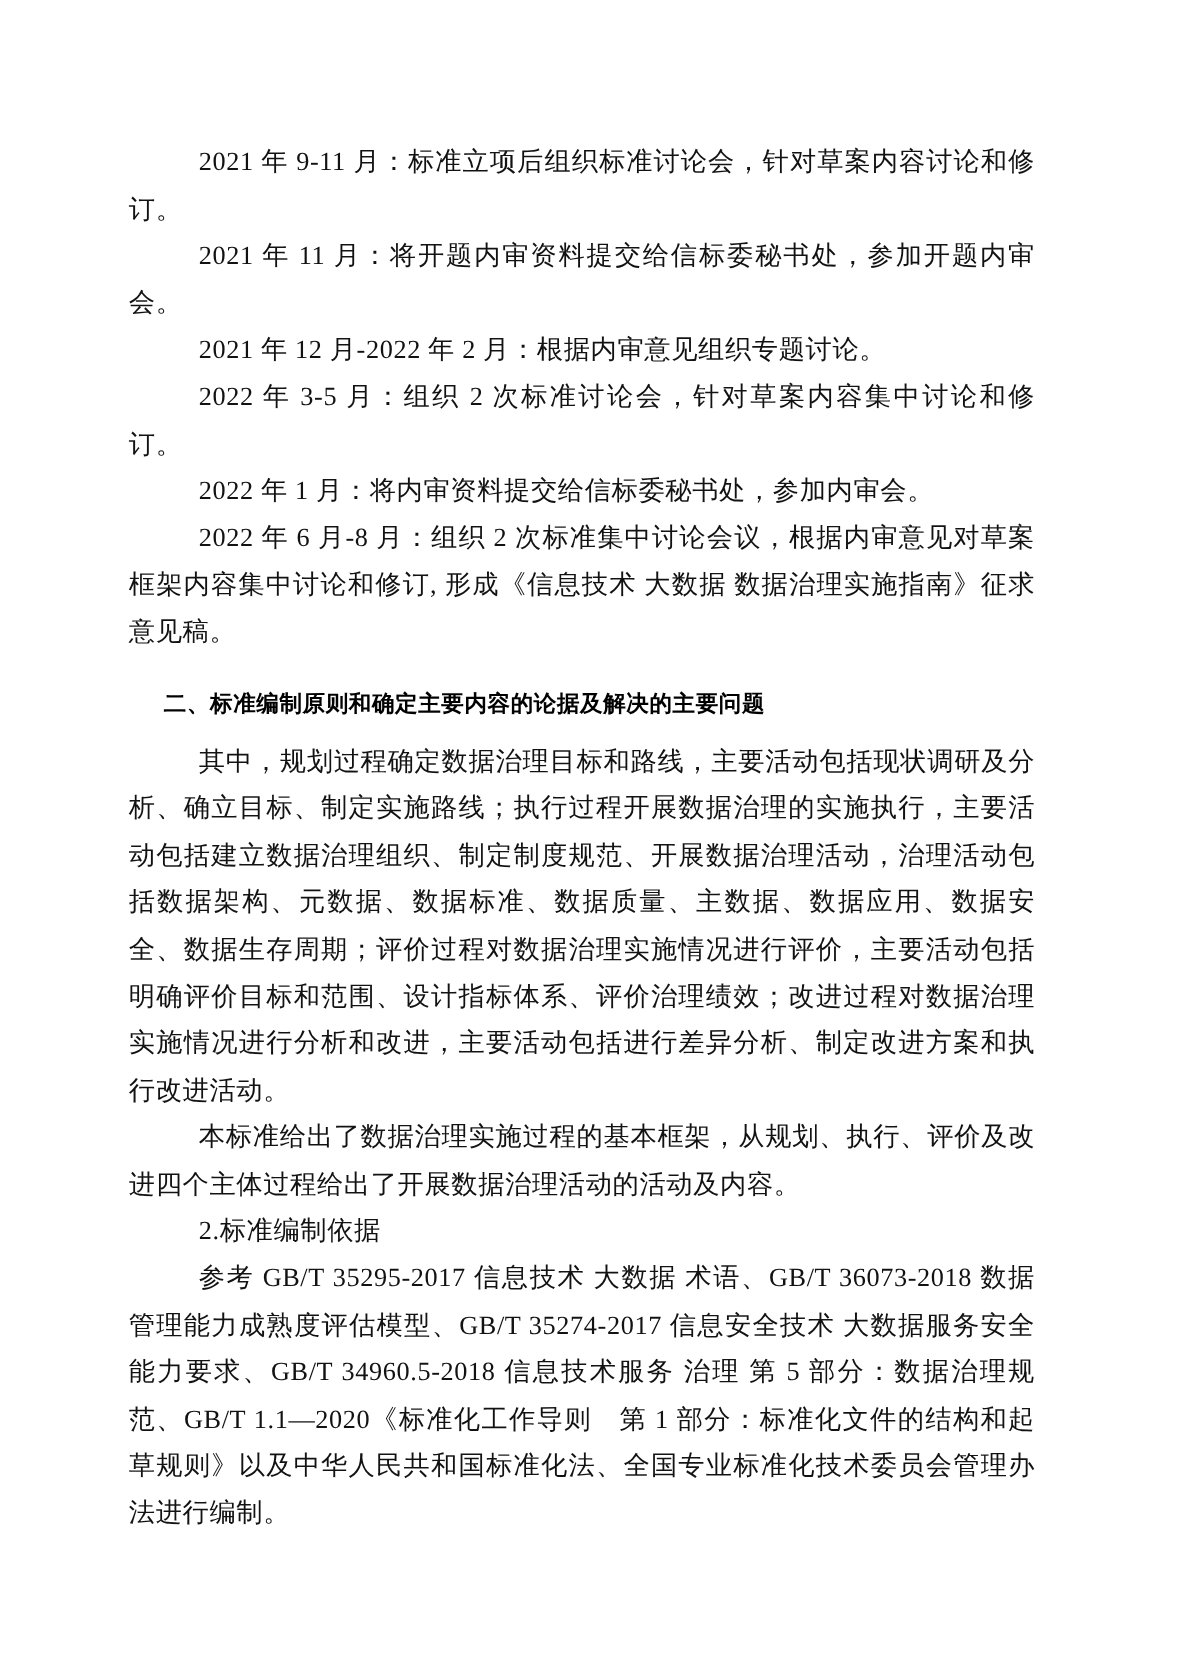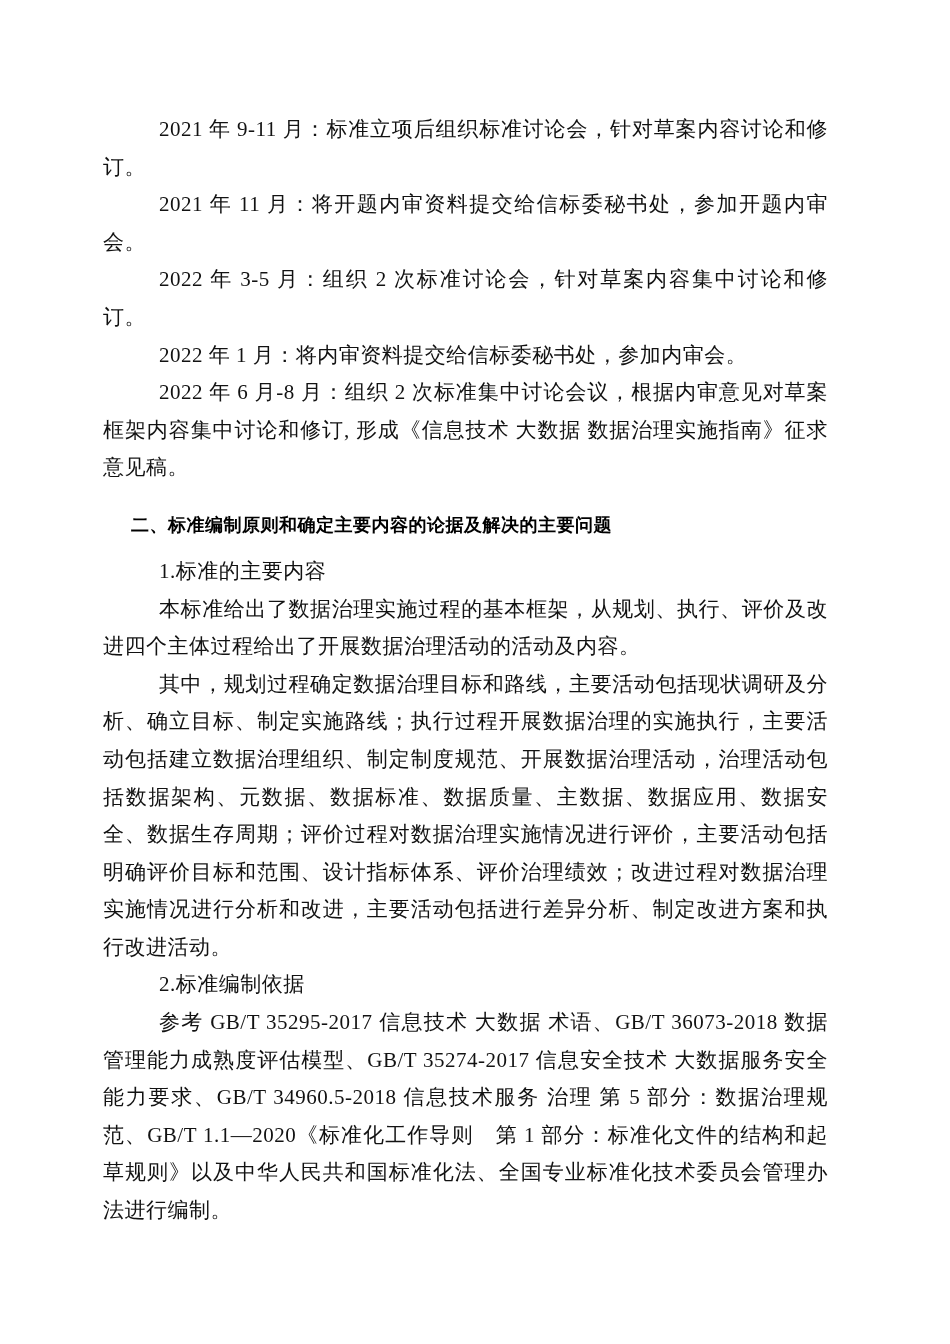--- a/index.html
+++ b/index.html
@@ -49,23 +49,23 @@
     letter-spacing: 0.5px;
   }
 </style>
 </head>
 <body>
 
 <div class="page">
   <div class="page-content">
       <p class="body">2021 年 9-11 月：标准立项后组织标准讨论会，针对草案内容讨论和修订。</p>
       <p class="body">2021 年 11 月：将开题内审资料提交给信标委秘书处，参加开题内审会。</p>
+      <p class="body">2021 年 12 月-2022 年 2 月：根据内审意见组织专题讨论。</p>
       <p class="body">2022 年 3-5 月：组织 2 次标准讨论会，针对草案内容集中讨论和修订。</p>
       <p class="body">2022 年 1 月：将内审资料提交给信标委秘书处，参加内审会。</p>
       <p class="body">2022 年 6 月-8 月：组织 2 次标准集中讨论会议，根据内审意见对草案框架内容集中讨论和修订, 形成《信息技术 大数据 数据治理实施指南》征求意见稿。</p>
       <h2 class="heading">二、标准编制原则和确定主要内容的论据及解决的主要问题</h2>
-      <p class="body">1.标准的主要内容</p>
+      <p class="body">其中，规划过程确定数据治理目标和路线，主要活动包括现状调研及分析、确立目标、制定实施路线；执行过程开展数据治理的实施执行，主要活动包括建立数据治理组织、制定制度规范、开展数据治理活动，治理活动包括数据架构、元数据、数据标准、数据质量、主数据、数据应用、数据安全、数据生存周期；评价过程对数据治理实施情况进行评价，主要活动包括明确评价目标和范围、设计指标体系、评价治理绩效；改进过程对数据治理实施情况进行分析和改进，主要活动包括进行差异分析、制定改进方案和执行改进活动。</p>
       <p class="body">本标准给出了数据治理实施过程的基本框架，从规划、执行、评价及改进四个主体过程给出了开展数据治理活动的活动及内容。</p>
-      <p class="body">其中，规划过程确定数据治理目标和路线，主要活动包括现状调研及分析、确立目标、制定实施路线；执行过程开展数据治理的实施执行，主要活动包括建立数据治理组织、制定制度规范、开展数据治理活动，治理活动包括数据架构、元数据、数据标准、数据质量、主数据、数据应用、数据安全、数据生存周期；评价过程对数据治理实施情况进行评价，主要活动包括明确评价目标和范围、设计指标体系、评价治理绩效；改进过程对数据治理实施情况进行分析和改进，主要活动包括进行差异分析、制定改进方案和执行改进活动。</p>
       <p class="body">2.标准编制依据</p>
       <p class="body">参考 GB/T 35295-2017 信息技术 大数据 术语、GB/T 36073-2018 数据管理能力成熟度评估模型、GB/T 35274-2017 信息安全技术 大数据服务安全能力要求、GB/T 34960.5-2018 信息技术服务 治理 第 5 部分：数据治理规范、GB/T 1.1—2020《标准化工作导则　第 1 部分：标准化文件的结构和起草规则》以及中华人民共和国标准化法、全国专业标准化技术委员会管理办法进行编制。</p>
     </div>
 </div>
 
 </body></html>

